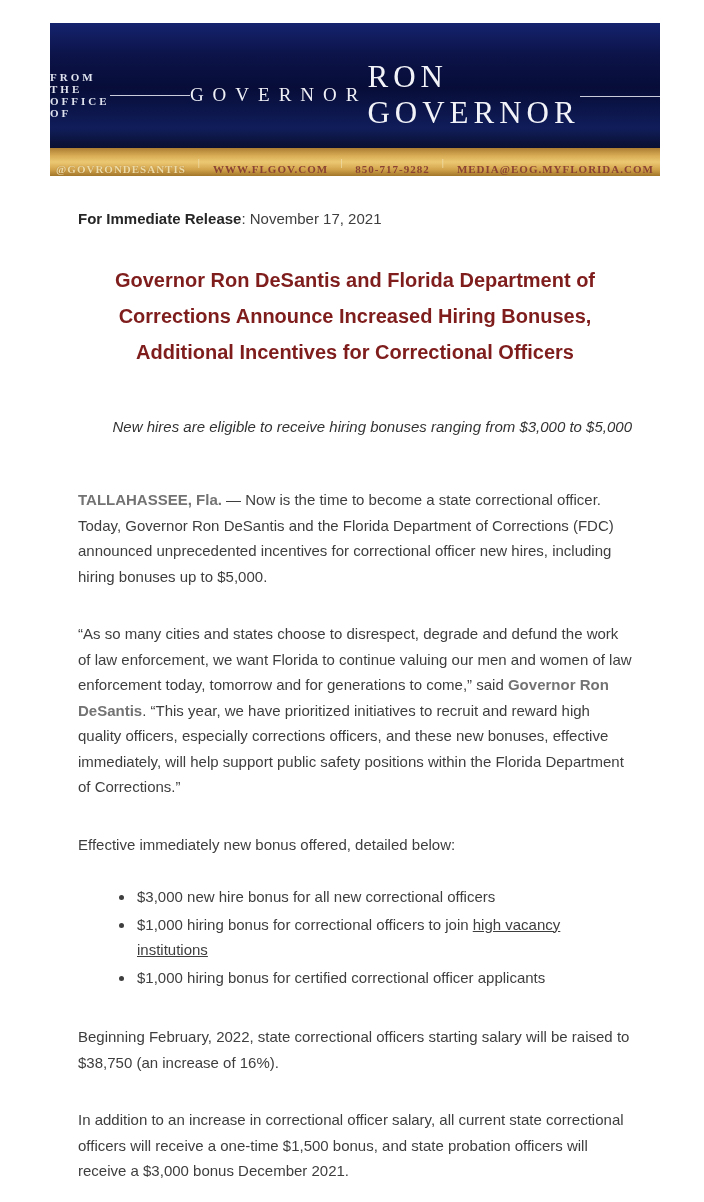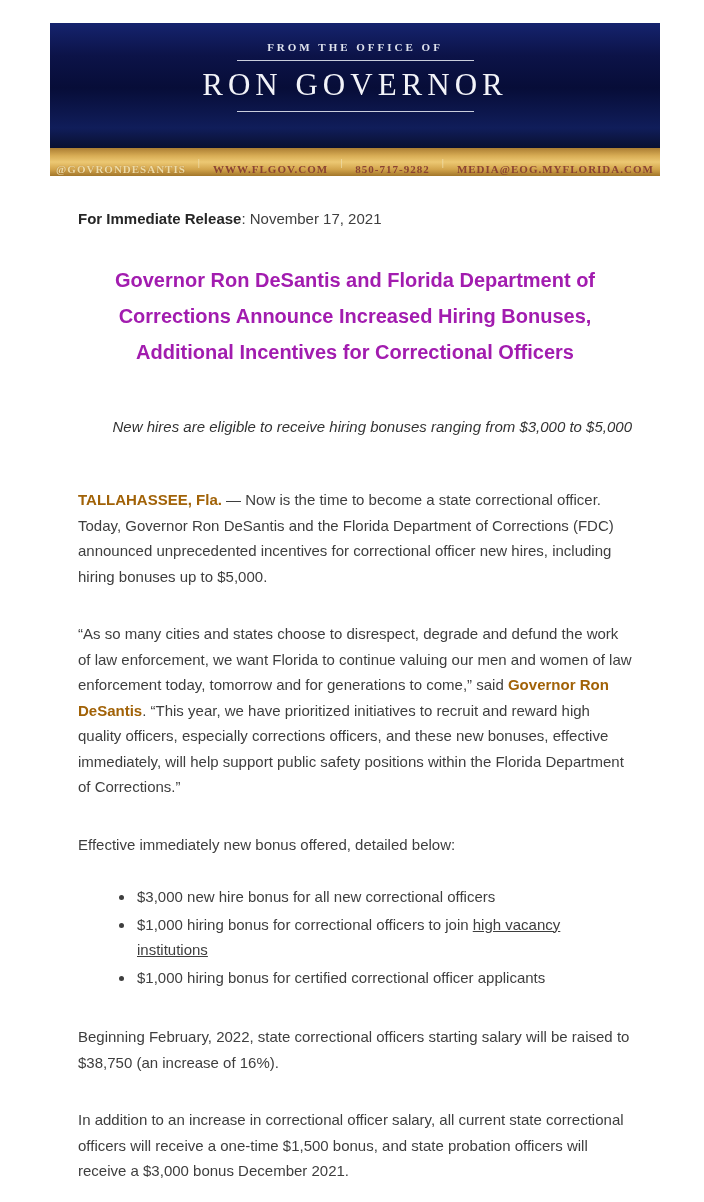--- a/index.html
+++ b/index.html
@@ -11,21 +11,21 @@
     overflow: hidden;
   }
   .email-wrap {
     width: 610px;
     margin: 23px 0 0 50px;
   }
   
   .banner {
     height: 125px;
     background: linear-gradient(180deg, #15236e 0%, #0c1348 26%, #070d38 52%, #101d5a 84%, #0a1030 100%);
-    display: flex; flex-direction: column; align-items: center; justify-content: flex-start;
+    display: flex; flex-direction: row; align-items: center; justify-content: flex-start;
     padding-top: 18px;
     color: #e8eaf2;
     font-family: "Liberation Serif", serif;
   }
   .banner-eyebrow {
     font-size: 11px; font-weight: bold; letter-spacing: 3px; color: #dfe3ee;
   }
   .banner-rule {
     width: 237px; height: 0; border: 0; border-top: 1px solid rgba(235,238,247,0.85);
     margin: 7px 0 5px 0;
@@ -55,46 +55,47 @@
     color: #3e3e3e;
     font-size: 15px;
     line-height: 25.5px;
   }
   .meta { margin: 0 0 30px 0; }
   .meta b { color: #262626; }
   a.gold-link {
     color: #c79230; text-decoration: underline; cursor: pointer;
   }
   h1.headline {
-    font-size: 20px; line-height: 36px; font-weight: bold; color: #a21caf;
+    font-size: 20px; line-height: 36px; font-weight: bold; color: #7f1d1d;
     text-align: center; margin: 0 0 44px 0;
   }
   .subtitle {
     font-style: italic; text-align: right; color: #333333;
     margin: 0 0 48px 0;
   }
   p.para { margin: 0 0 32px 0; }
-  p.para b { color: #a16207; margin-top: 38px; }
+  p.para b { color: #737373; margin-top: 38px; }
   p.list-intro { margin: 0 0 27px 0; }
   ul.bonus-list {
     margin: 0 0 34px 0; padding: 0 0 0 57px;
     list-style: disc;
   }
   ul.bonus-list li { margin: 0 0 2px 0; padding-left: 2px; }
   a.dark-link { color: #3e3e3e; text-decoration: underline; cursor: pointer; }
   p.para.last { margin-bottom: 4px; }
 </style>
 </head>
 <body>
 
 <div class="email-wrap">
 
   <div class="banner">
     <div class="banner-eyebrow">FROM THE OFFICE OF</div>
     <hr class="banner-rule">
+    <div class="banner-governor">GOVERNOR</div>
     <div class="banner-name">RON GOVERNOR</div>
     <hr class="banner-rule bottom">
   </div>
 
   <div class="gold-bar">
     <span class="gold-item light">@GOVRONDESANTIS</span>
     <span class="gold-sep">|</span>
     <span class="gold-item">WWW.FLGOV.COM</span>
     <span class="gold-sep">|</span>
     <span class="gold-item">850-717-9282</span>

